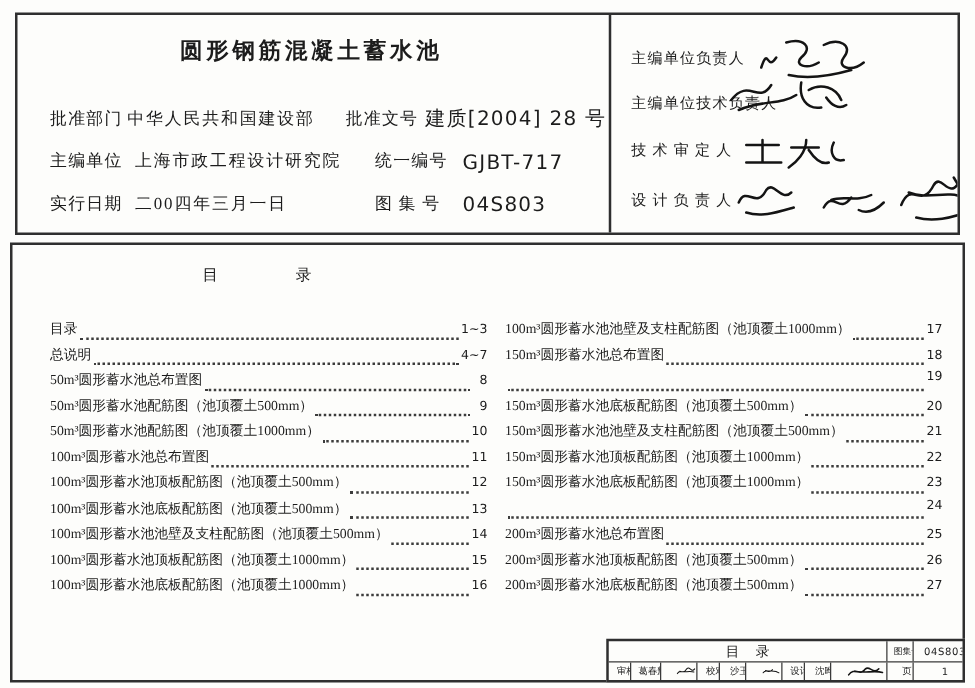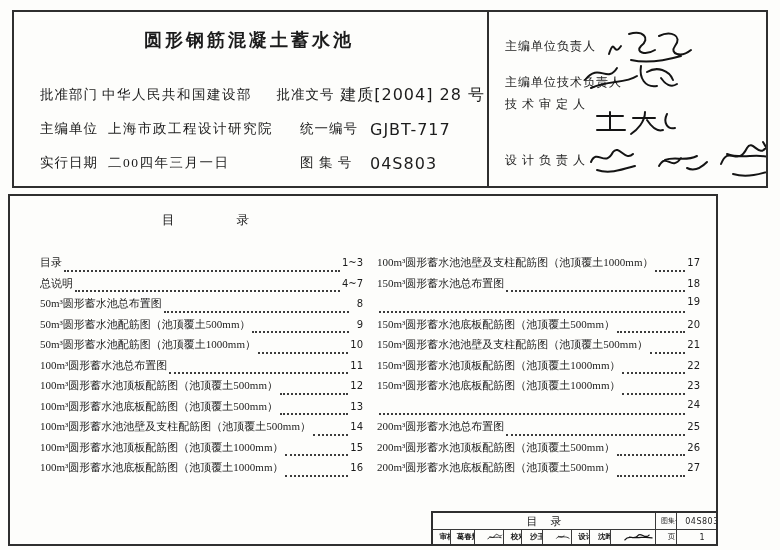--- a/index.html
+++ b/index.html
@@ -1,19 +1,19 @@
 <!DOCTYPE html>
 <html><head>
 <meta charset="utf-8">
 <style>
   html,body{margin:0;padding:0;width:780px;height:550px;overflow:hidden;
     background:#fdfdfb;font-family:"Liberation Serif",serif;color:#1c1c1c;}
   .frame{position:absolute;border:2px solid #2f2f2f;background:#fdfdfb;box-sizing:border-box;}
   #frame-top{left:12px;top:10px;width:756px;height:178px;}
-  #frame-main{left:8px;top:194px;width:710px;height:352px;}
+  #frame-main{left:8px;top:194px;width:764px;height:352px;}
   
   .doc-title{position:absolute;left:40px;top:16px;width:390px;text-align:center;
     font-size:18px;font-weight:700;letter-spacing:3px;white-space:nowrap;}
   .info{position:absolute;left:26px;top:66px;width:445px;font-size:13.5px;}
   .info-row{display:flex;height:34px;align-items:center;white-space:nowrap;}
   .ilabel{width:68px;letter-spacing:1px;}
   .ivalue{width:192px;letter-spacing:1.5px;}
   .ilabel2{width:70px;letter-spacing:1px;}
   .ivalue2{font-family:"DejaVu Sans",sans-serif;font-size:16px;letter-spacing:1px;}
   .vdivider{position:absolute;left:473px;top:0;bottom:0;border-left:2px solid #2f2f2f;}
@@ -36,21 +36,21 @@
     border:2px solid #2f2f2f;background:#fdfdfb;display:flex;flex-direction:column;box-sizing:content-box;}
   .tb-row{display:flex;box-sizing:border-box;}
   .tb-row1{height:17px;border-bottom:1px solid #3a3a3a;}
   .tb-row2{height:14px;}
   .tb-cell{box-sizing:border-box;display:flex;align-items:center;justify-content:center;
     overflow:hidden;white-space:nowrap;padding-left:11px;}
   .tb-title{flex:1;font-size:11px;letter-spacing:13px;padding-left:13px;}
   .tb-atlas-label{width:21px;border-left:1px solid #3a3a3a;font-size:7px;}
   .tb-atlas-no{width:40px;border-left:1px solid #3a3a3a;
     font-family:"DejaVu Sans",sans-serif;font-size:8px;letter-spacing:.5px;}
-  .tb-s{font-size:7.5px;border-right:1px solid #3a3a3a;font-weight:bold;}
+  .tb-s{font-size:7.5px;border-right:1px solid #3a3a3a;}
   .tb-w18{width:18px;}.tb-w25{width:25px;}.tb-w29{width:29px;}
   .tb-w21{width:21px;}.tb-w22{width:22px;}
   .tb-sigcell{flex:0 0 auto;position:relative;}
   .tb-sig3{flex:1 1 auto;}
   .tb-page-label{width:21px;font-size:7.5px;border-right:1px solid #3a3a3a;}
   .tb-page-no{width:40px;font-family:"DejaVu Sans",sans-serif;font-size:8px;border-right:none;}
   .tbsig path{stroke:#141414;stroke-width:1.3;fill:none;stroke-linecap:round;stroke-linejoin:round;}
 </style>
 </head>
 <body>
@@ -77,21 +77,21 @@
       <span class="ilabel2">图 集 号</span>
       <span class="ivalue2">04S803</span>
     </div>
   </div>
 
   <div class="vdivider"></div>
 
   <div class="sig-panel">
     <span class="sig-label" style="top:26px;">主编单位负责人</span>
     <span class="sig-label" style="top:62px;">主编单位技术负责人</span>
-    <span class="sig-label" style="top:84px;">技 术 审 定 人</span>
+    <span class="sig-label" style="top:100px;">技 术 审 定 人</span>
     <span class="sig-label" style="top:140px;">设 计 负 责 人</span>
 
     <svg class="sig" style="left:112px;top:12px;width:96px;height:46px;" viewBox="0 0 96 46">
       <path d="M8 30 C14 12 12 34 20 22 M28 10 C42 6 50 14 40 22 C34 28 44 32 54 26 M58 12 C70 6 82 12 74 22 C68 30 80 34 90 26 M30 36 C48 40 66 36 80 32"></path>
     </svg>
     <svg class="sig" style="left:86px;top:46px;width:104px;height:42px;" viewBox="0 0 104 42">
       <path d="M10 22 C24 4 32 26 42 10 M16 30 C34 22 50 26 62 18 M66 8 C64 20 70 30 82 28 M72 14 C82 8 94 12 98 22 M86 20 C90 26 96 30 102 26"></path>
     </svg>
     <svg class="sig" style="left:100px;top:92px;width:92px;height:34px;" viewBox="0 0 92 34">
       <path d="M8 12 H34 M21 8 V26 M8 26 H36 M44 14 H66 M56 8 C56 18 48 26 42 30 M58 16 C62 22 68 28 74 26 M78 10 C74 18 78 26 86 24"></path>

